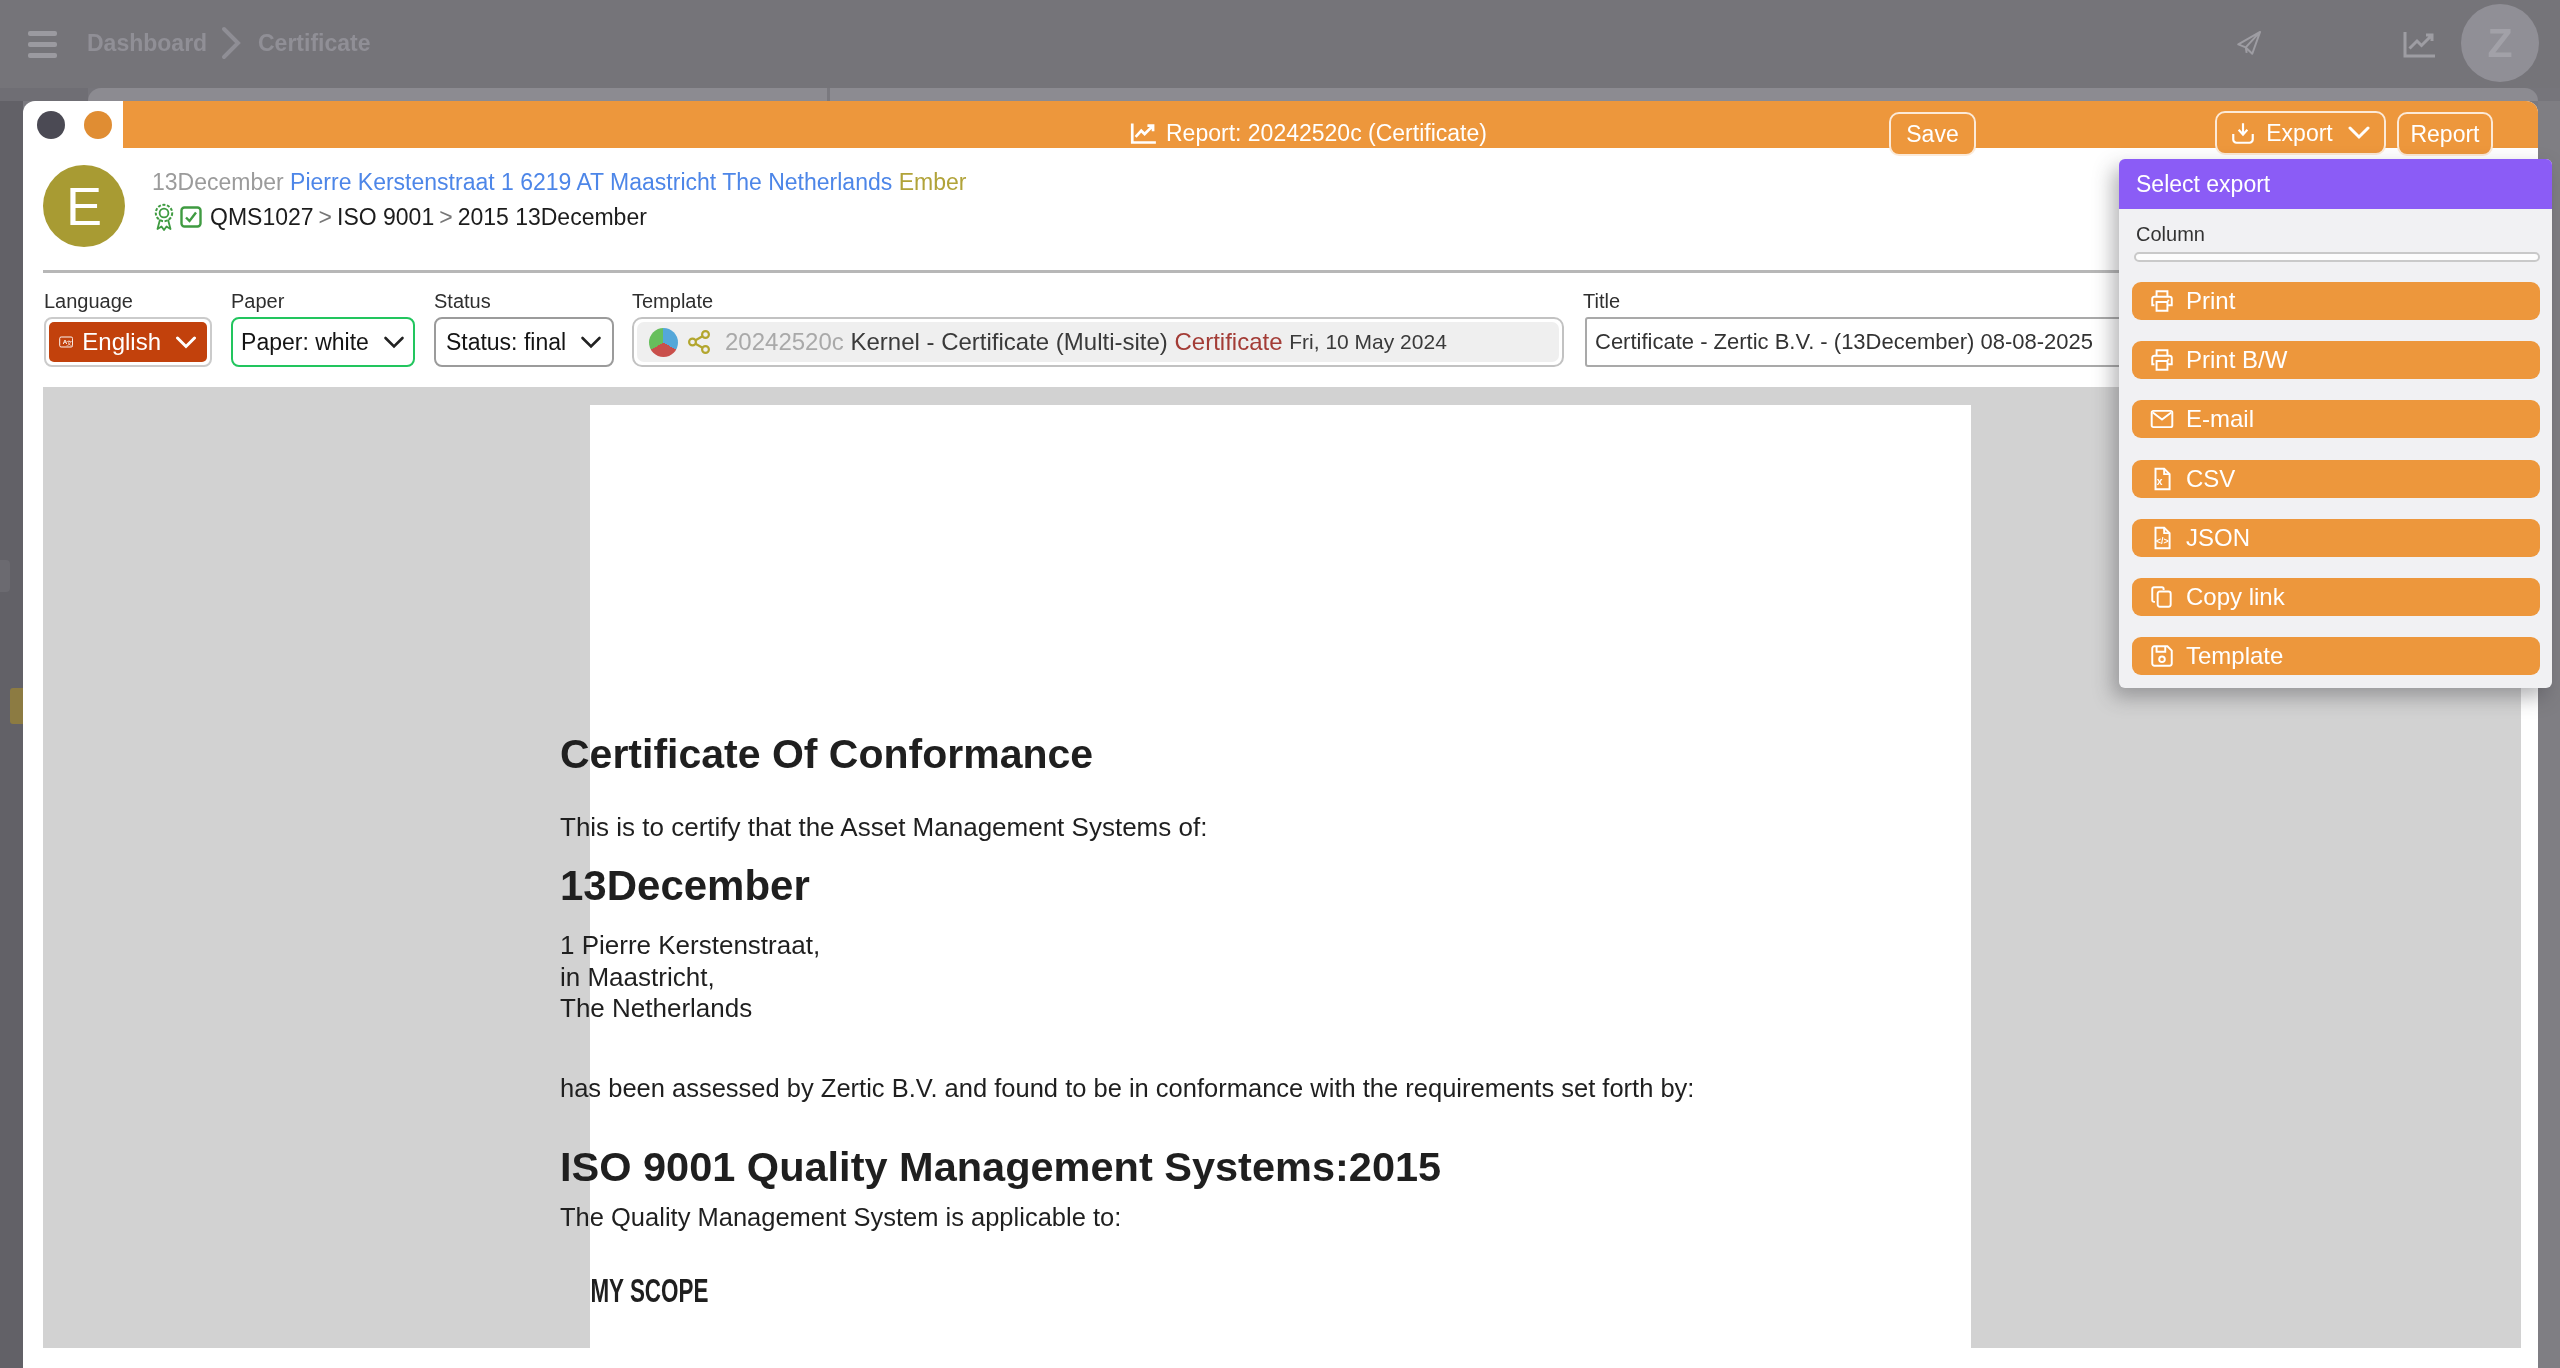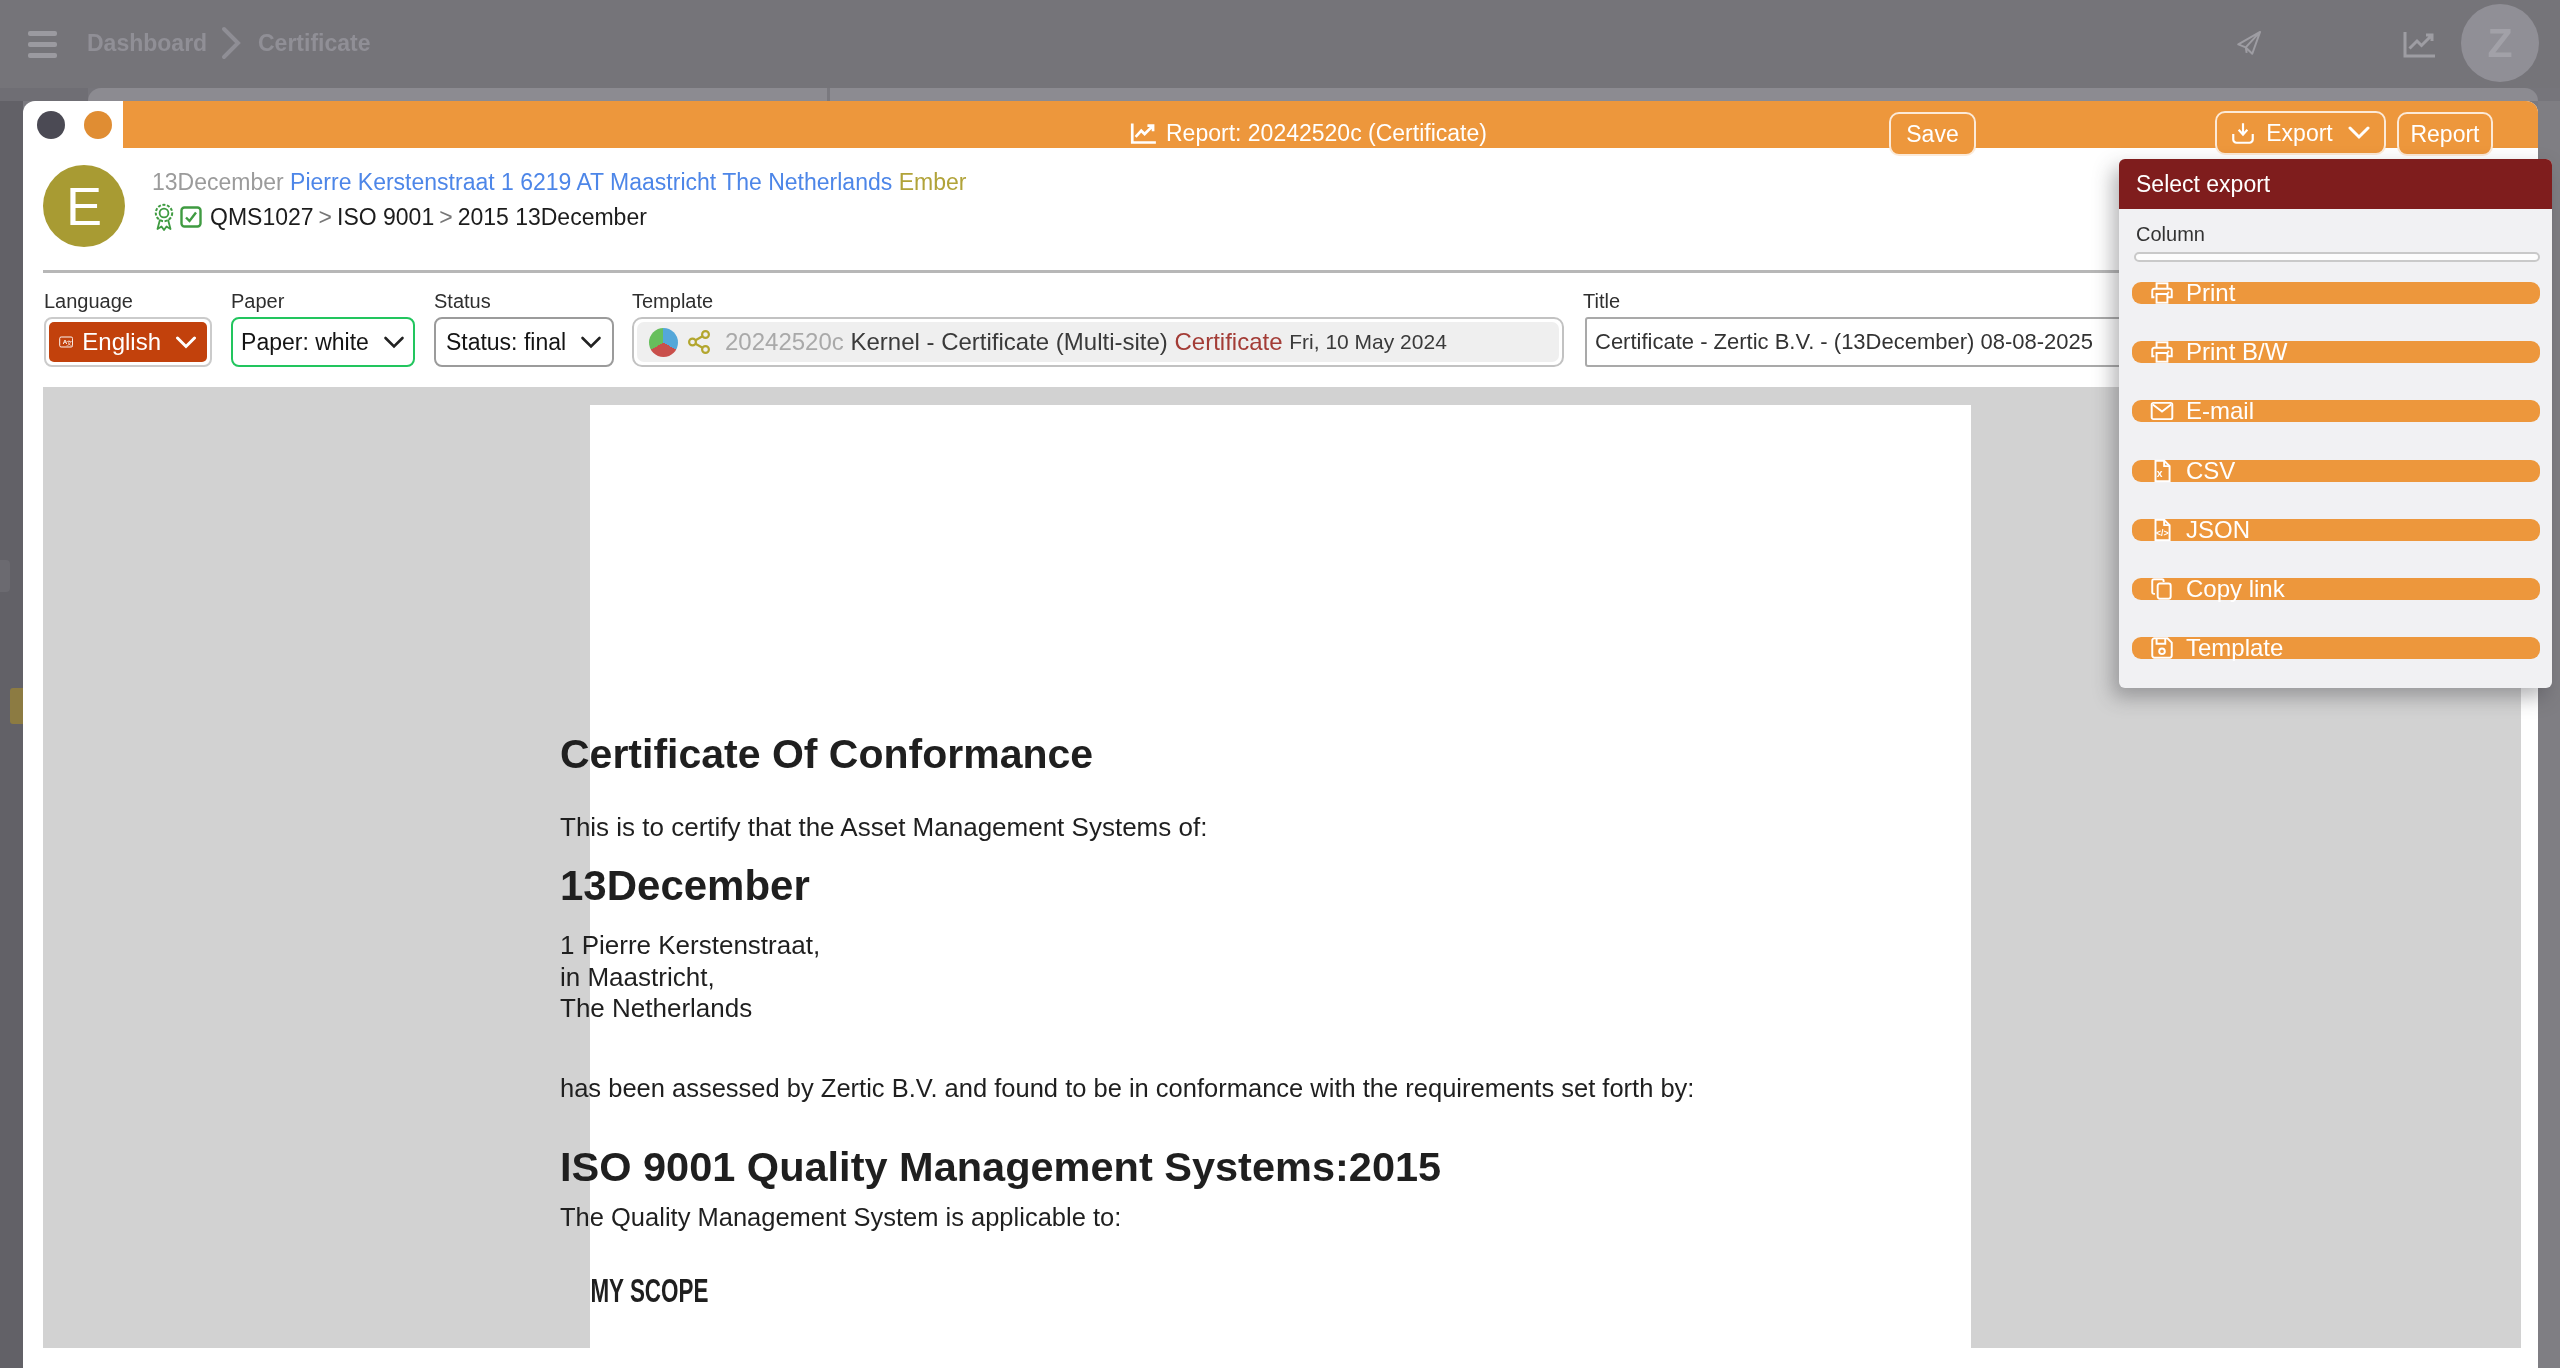--- a/index.html
+++ b/index.html
@@ -47,24 +47,24 @@
 #tplin{width:100%;height:100%;background:#efefef;border-radius:7px;display:flex;align-items:center;padding:0 12px;white-space:nowrap;font-size:24px;color:#3a3a3a}
 #titlein{left:1585px;width:935px;border:2px solid #a9a9a9;border-radius:3px;justify-content:flex-start;padding:0 8px;font-size:22px;color:#333;white-space:nowrap}
 .chev{margin-left:14px;flex:none}
 
 #viewer{left:43px;top:387px;width:2478px;height:961px;background:#d2d2d2}
 #page{left:590px;top:405px;width:1381px;height:963px;background:#fff}
 .cert{left:560px;width:1381px;text-align:left;color:#1f1f1f}
 .b{font-weight:bold}
 
 #panel{left:2119px;top:159px;width:433px;height:529px;border-radius:6px;background:#f1f1f3;box-shadow:-6px 9px 20px rgba(55,55,60,.38)}
-#phead{left:2119px;top:159px;width:433px;height:50px;background:#7f1d1d;border-radius:6px 6px 0 0;display:flex;align-items:center;color:#fff;font-size:23px;padding-left:17px}
+#phead{left:2119px;top:159px;width:433px;height:50px;background:#8b5cf6;border-radius:6px 6px 0 0;display:flex;align-items:center;color:#fff;font-size:23px;padding-left:17px}
 #pcol{left:2136px;top:223px;font-size:20px;color:#333}
 #pslider{left:2134px;top:252px;width:406px;height:10px;border-radius:5px;background:#fdfdfd;border:2px solid #c9c9c9}
-.pbtn{left:2132px;width:408px;height:22px;border-radius:9px;background:#ed973c;color:#fff;font-size:24px;display:flex;align-items:center;padding-left:17px}
+.pbtn{left:2132px;width:408px;height:38px;border-radius:9px;background:#ed973c;color:#fff;font-size:24px;display:flex;align-items:center;padding-left:17px}
 .pbtn svg{margin-right:11px;flex:none}
 </style>
 </head>
 <body>
 
 <div class="abs" id="topbar"></div>
 <div class="abs" id="band"></div>
 <div class="abs" id="bandleft"></div>
 <div class="abs" id="bandpanel"></div>
 <div class="abs" id="vline"></div>

